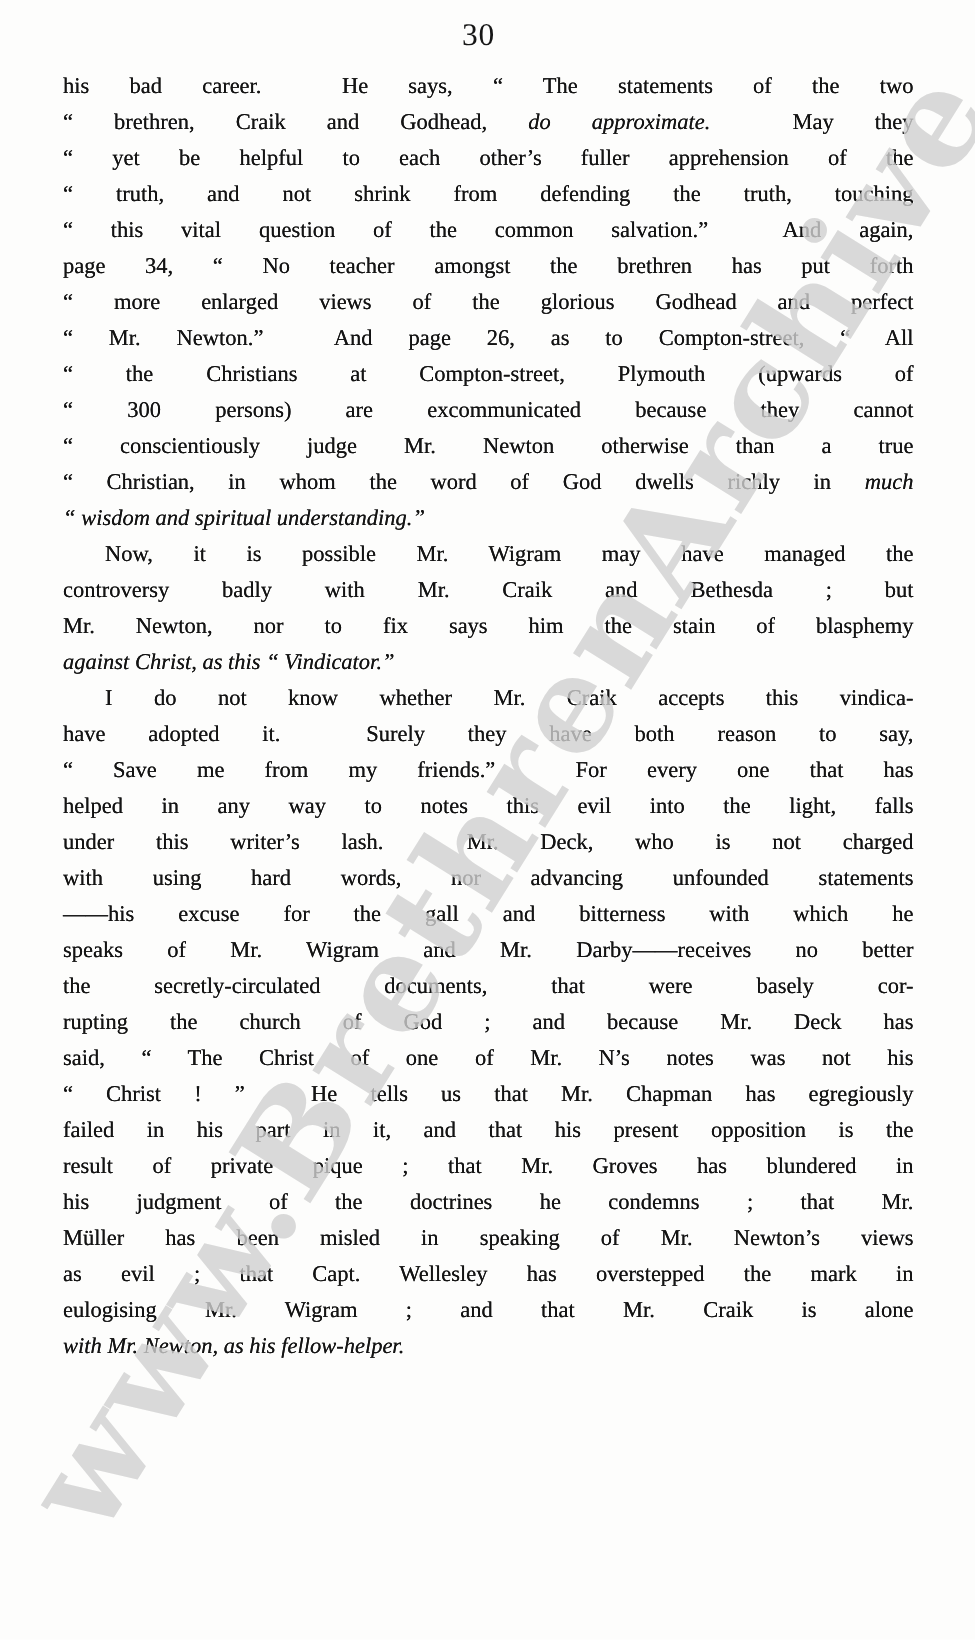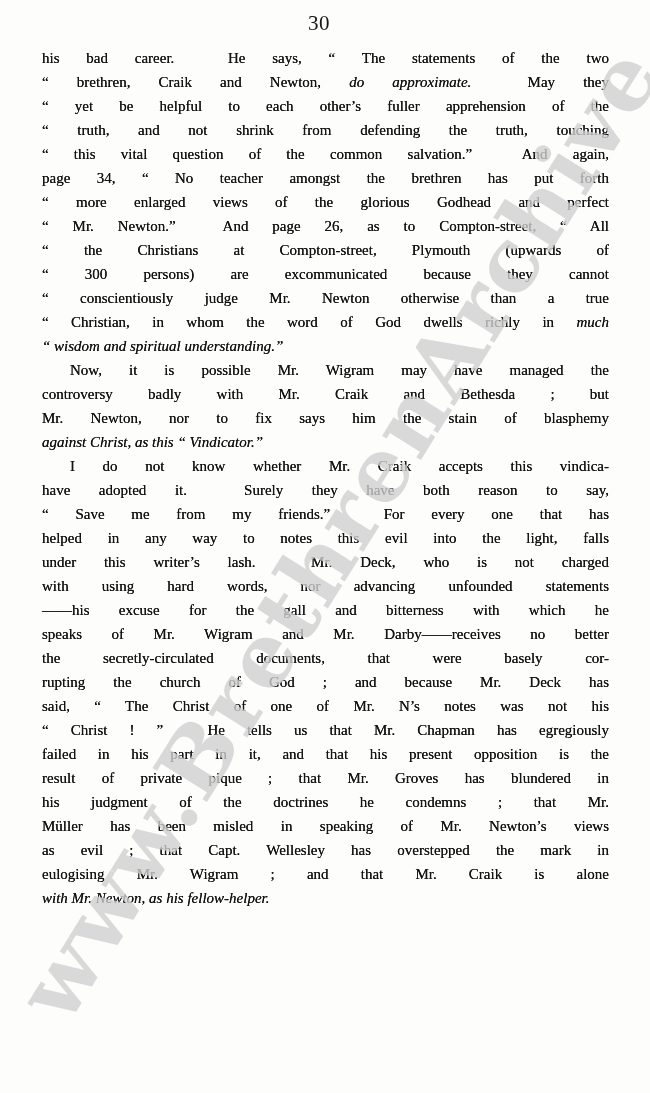--- a/index.html
+++ b/index.html
@@ -60,21 +60,21 @@
   }
 </style>
 </head>
 <body>
 
 <div class="page">
   <div class="page-number">30</div>
 
   <div class="text-block">
       <div class="line"><span>his bad career.&nbsp; He says, “ The statements of the two</span></div>
-      <div class="line"><span>“ brethren, Craik and Newton, </span><i>do approximate.</i><span>&nbsp; May they</span></div>
+      <div class="line"><span>“ brethren, Craik and Godhead, </span><i>do approximate.</i><span>&nbsp; May they</span></div>
       <div class="line"><span>“ yet be helpful to each other’s fuller apprehension of the</span></div>
       <div class="line"><span>“ truth, and not shrink from defending the truth, touching</span></div>
       <div class="line"><span>“ this vital question of the common salvation.”&nbsp; And again,</span></div>
       <div class="line"><span>page 34, “ No teacher amongst the brethren has put forth</span></div>
       <div class="line"><span>“ more enlarged views of the glorious Godhead and perfect</span></div>
       <div class="line"><span>“ Mr. Newton.”&nbsp; And page 26, as to Compton-street, “ All</span></div>
       <div class="line"><span>“ the Christians at Compton-street, Plymouth (upwards of</span></div>
       <div class="line"><span>“ 300 persons) are excommunicated because they cannot</span></div>
       <div class="line"><span>“ conscientiously judge Mr. Newton otherwise than a true</span></div>
       <div class="line"><span>“ Christian, in whom the word of God dwells richly in </span><i>much</i></div>

